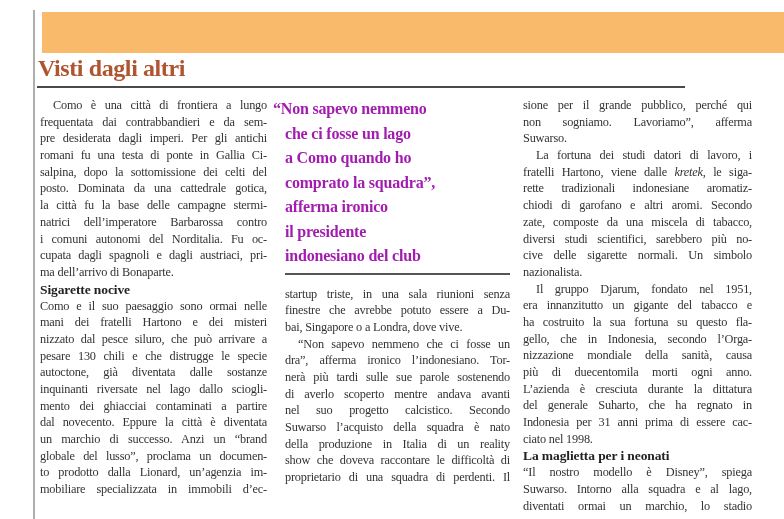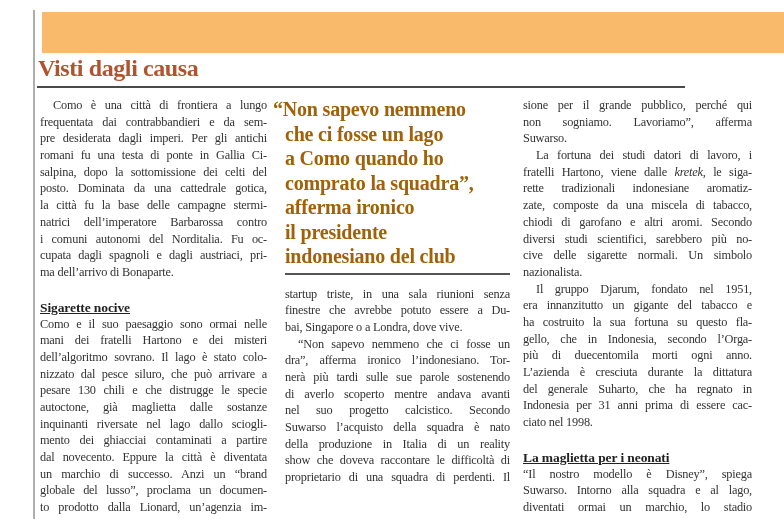--- a/index.html
+++ b/index.html
@@ -21,59 +21,58 @@
   .col2{left:245px;width:225px;}
   .col3{left:483px;width:229px;}
   .line{
     font-size:12.3px;line-height:16.7px;height:16.7px;overflow:hidden;
     color:#333333;letter-spacing:-0.2px;
     text-align:justify;text-align-last:justify;
   }
   .line.no-just{text-align-last:left;}
   .line.ind{text-indent:13px;}
   .subhead{
-    margin:18px 0 0 0;font-size:13.5px;line-height:17px;font-weight:bold;
-    color:#222222;letter-spacing:-0.1px;text-decoration:underline;
+    margin:0 0 0 0;font-size:13.5px;line-height:17px;font-weight:bold;
+    color:#222222;letter-spacing:-0.1px;
   }
   .quote{margin:0 0 0 0;}
   .qline{
     font-family:"Liberation Serif",serif;font-weight:bold;
-    font-size:20px;line-height:24.5px;color:#a16207;letter-spacing:-0.2px;
+    font-size:16px;line-height:24.5px;color:#a21caf;letter-spacing:-0.2px;
     white-space:nowrap;
   }
   .qline.hang{margin-left:-12px;}
   .qrule{height:2px;background:#555555;margin:4px 0 11px 0;}
 </style>
 </head>
 <body>
 
 <div class="edge-line"></div>
 <div class="banner" style="background: rgb(249, 186, 108);"></div>
-<div class="section-title" style="color: rgb(176, 84, 47);">Visti dagli causa</div>
+<div class="section-title" style="color: rgb(176, 84, 47);">Visti dagli altri</div>
 <div class="title-rule"></div>
 <div id="cols">
     <div class="col col1">
       <div class="line ind">Como è una città di frontiera a lungo</div>
       <div class="line">frequentata dai contrabbandieri e da sem-</div>
       <div class="line">pre desiderata dagli imperi. Per gli antichi</div>
       <div class="line">romani fu una testa di ponte in Gallia Ci-</div>
       <div class="line">salpina, dopo la sottomissione dei celti del</div>
       <div class="line">posto. Dominata da una cattedrale gotica,</div>
       <div class="line">la città fu la base delle campagne stermi-</div>
       <div class="line">natrici dell’imperatore Barbarossa contro</div>
       <div class="line">i comuni autonomi del Norditalia. Fu oc-</div>
       <div class="line">cupata dagli spagnoli e dagli austriaci, pri-</div>
       <div class="line no-just">ma dell’arrivo di Bonaparte.</div>
       <div class="subhead">Sigarette nocive</div>
       <div class="line">Como e il suo paesaggio sono ormai nelle</div>
       <div class="line">mani dei fratelli Hartono e dei misteri</div>
-      <div class="line">dell’algoritmo sovrano. Il lago è stato colo-</div>
       <div class="line">nizzato dal pesce siluro, che può arrivare a</div>
       <div class="line">pesare 130 chili e che distrugge le specie</div>
-      <div class="line">autoctone, già maglietta dalle sostanze</div>
+      <div class="line">autoctone, già diventata dalle sostanze</div>
       <div class="line">inquinanti riversate nel lago dallo sciogli-</div>
       <div class="line">mento dei ghiacciai contaminati a partire</div>
       <div class="line">dal novecento. Eppure la città è diventata</div>
       <div class="line">un marchio di successo. Anzi un “brand</div>
       <div class="line">globale del lusso”, proclama un documen-</div>
       <div class="line">to prodotto dalla Lionard, un’agenzia im-</div>
       <div class="line">mobiliare specializzata in immobili d’ec-</div>
     </div>
     <div class="col col2">
       <div class="quote">
@@ -99,29 +98,30 @@
       <div class="line">show che doveva raccontare le difficoltà di</div>
       <div class="line">proprietario di una squadra di perdenti. Il</div>
     </div>
     <div class="col col3">
       <div class="line">sione per il grande pubblico, perché qui</div>
       <div class="line">non sogniamo. Lavoriamo”, afferma</div>
       <div class="line no-just">Suwarso.</div>
       <div class="line ind">La fortuna dei studi datori di lavoro, i</div>
       <div class="line">fratelli Hartono, viene dalle <i>kretek</i>, le siga-</div>
       <div class="line">rette tradizionali indonesiane aromatiz-</div>
+      <div class="line">chiodi di garofano e altri aromi. Secondo</div>
       <div class="line">zate, composte da una miscela di tabacco,</div>
-      <div class="line">chiodi di garofano e altri aromi. Secondo</div>
       <div class="line">diversi studi scientifici, sarebbero più no-</div>
       <div class="line">cive delle sigarette normali. Un simbolo</div>
       <div class="line no-just">nazionalista.</div>
       <div class="line ind">Il gruppo Djarum, fondato nel 1951,</div>
       <div class="line">era innanzitutto un gigante del tabacco e</div>
       <div class="line">ha costruito la sua fortuna su questo fla-</div>
       <div class="line">gello, che in Indonesia, secondo l’Orga-</div>
+      <div class="line">nizzazione mondiale della sanità, causa</div>
       <div class="line">più di duecentomila morti ogni anno.</div>
       <div class="line">L’azienda è cresciuta durante la dittatura</div>
       <div class="line">del generale Suharto, che ha regnato in</div>
       <div class="line">Indonesia per 31 anni prima di essere cac-</div>
       <div class="line no-just">ciato nel 1998.</div>
       <div class="subhead">La maglietta per i neonati</div>
       <div class="line">“Il nostro modello è Disney”, spiega</div>
       <div class="line">Suwarso. Intorno alla squadra e al lago,</div>
       <div class="line">diventati ormai un marchio, lo stadio</div>
     </div>

